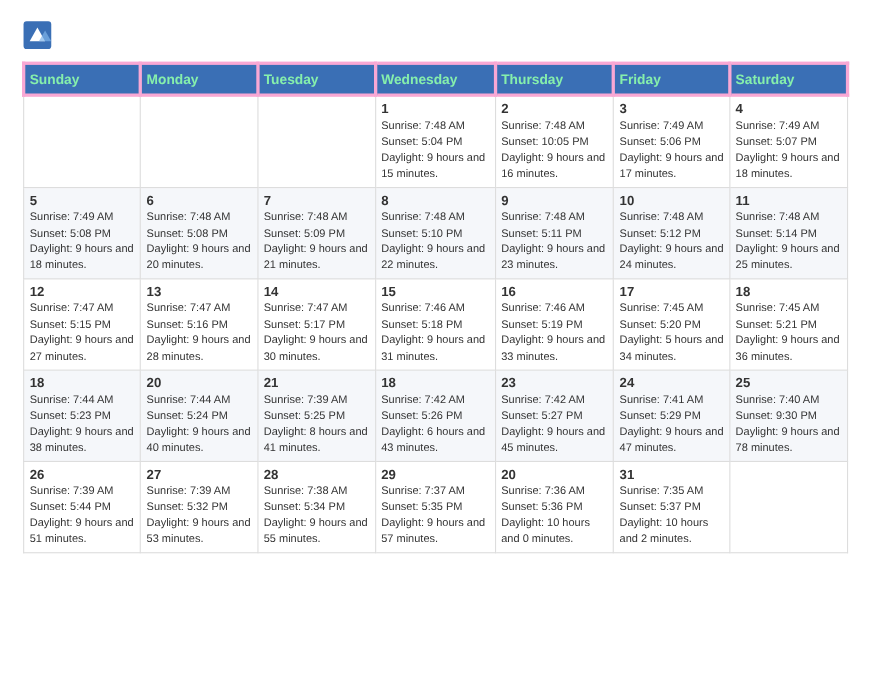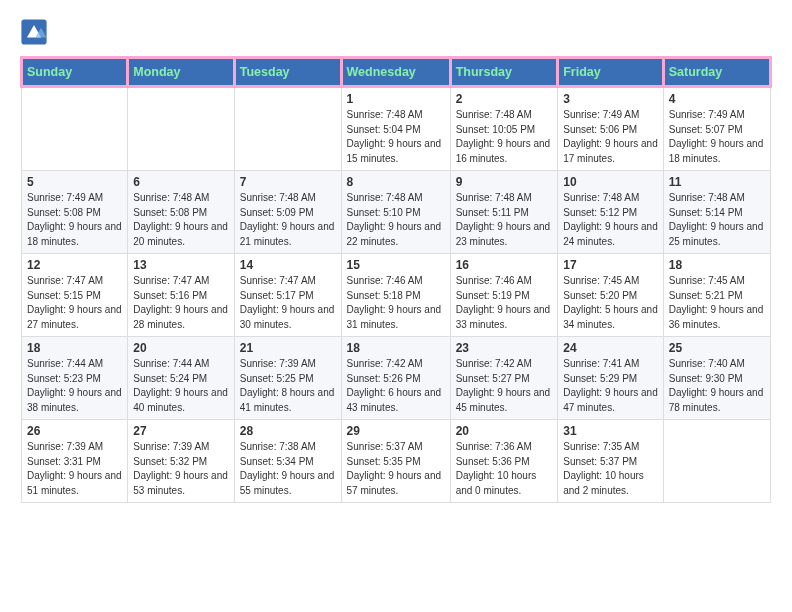--- a/index.html
+++ b/index.html
@@ -239,33 +239,33 @@
             <div class="day-info"><span>Sunrise: 7:41 AM</span><br><span>Sunset: 5:29 PM</span><br><span>Daylight: 9 hours and 47 minutes.</span></div>
           </td>
           <td>
             <span class="day-num">25</span>
             <div class="day-info"><span>Sunrise: 7:40 AM</span><br><span>Sunset: 9:30 PM</span><br><span>Daylight: 9 hours and 78 minutes.</span></div>
           </td>
         </tr>
         <tr>
           <td>
             <span class="day-num">26</span>
-            <div class="day-info"><span>Sunrise: 7:39 AM</span><br><span>Sunset: 3:31 PM</span><br><span>Daylight: 9 hours and 51 minutes.</span></div>
+            <div class="day-info"><span>Sunrise: 7:39 AM</span><br><span>Sunset: 5:44 PM</span><br><span>Daylight: 9 hours and 51 minutes.</span></div>
           </td>
           <td>
             <span class="day-num">27</span>
             <div class="day-info"><span>Sunrise: 7:39 AM</span><br><span>Sunset: 5:32 PM</span><br><span>Daylight: 9 hours and 53 minutes.</span></div>
           </td>
           <td>
             <span class="day-num">28</span>
             <div class="day-info"><span>Sunrise: 7:38 AM</span><br><span>Sunset: 5:34 PM</span><br><span>Daylight: 9 hours and 55 minutes.</span></div>
           </td>
           <td>
             <span class="day-num">29</span>
-            <div class="day-info"><span>Sunrise: 5:37 AM</span><br><span>Sunset: 5:35 PM</span><br><span>Daylight: 9 hours and 57 minutes.</span></div>
+            <div class="day-info"><span>Sunrise: 7:37 AM</span><br><span>Sunset: 5:35 PM</span><br><span>Daylight: 9 hours and 57 minutes.</span></div>
           </td>
           <td>
             <span class="day-num">20</span>
             <div class="day-info"><span>Sunrise: 7:36 AM</span><br><span>Sunset: 5:36 PM</span><br><span>Daylight: 10 hours and 0 minutes.</span></div>
           </td>
           <td>
             <span class="day-num">31</span>
             <div class="day-info"><span>Sunrise: 7:35 AM</span><br><span>Sunset: 5:37 PM</span><br><span>Daylight: 10 hours and 2 minutes.</span></div>
           </td>
           <td class="empty-cell"></td>

